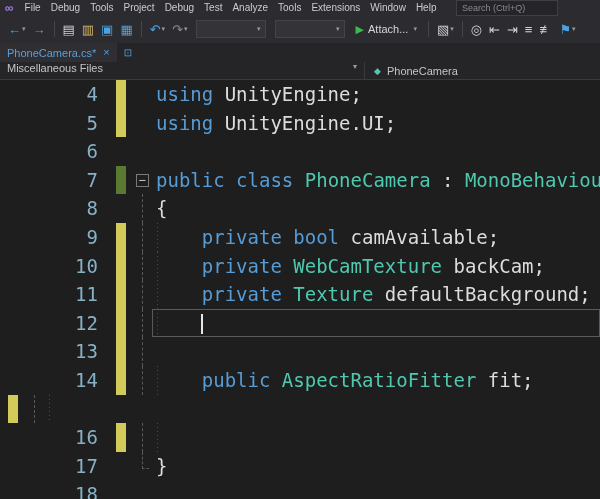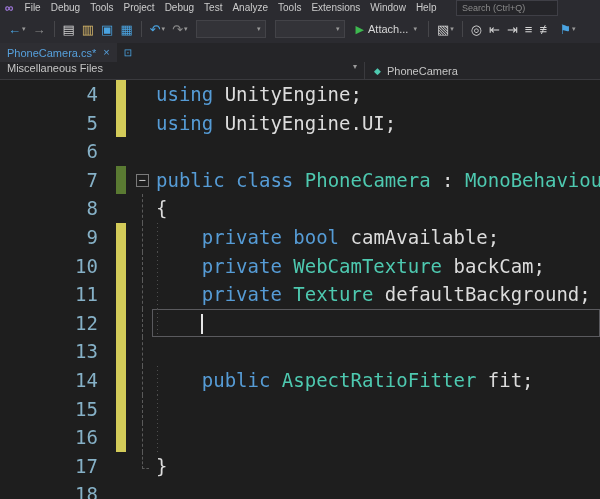--- a/index.html
+++ b/index.html
@@ -249,21 +249,20 @@
       <div class="chg y"></div>
       <div class="outl has-line"></div>
     </div>
     <div class="line ig">
       <div class="ln">14</div>
       <div class="chg y"></div>
       <div class="outl has-line"></div>
       <div class="code"><span class="tok-pl">    </span><span class="tok-kw">public</span><span class="tok-pl"> </span><span class="tok-ty">AspectRatioFitter</span><span class="tok-pl"> fit;</span></div>
     </div>
     <div class="line ig">
-      <div class="ln">15</div>
       <div class="chg y"></div>
       <div class="outl has-line"></div>
       <div class="code"></div>
     </div>
     <div class="line ig">
       <div class="ln">16</div>
       <div class="chg y"></div>
       <div class="outl has-line"></div>
       <div class="code"></div>
     </div>

